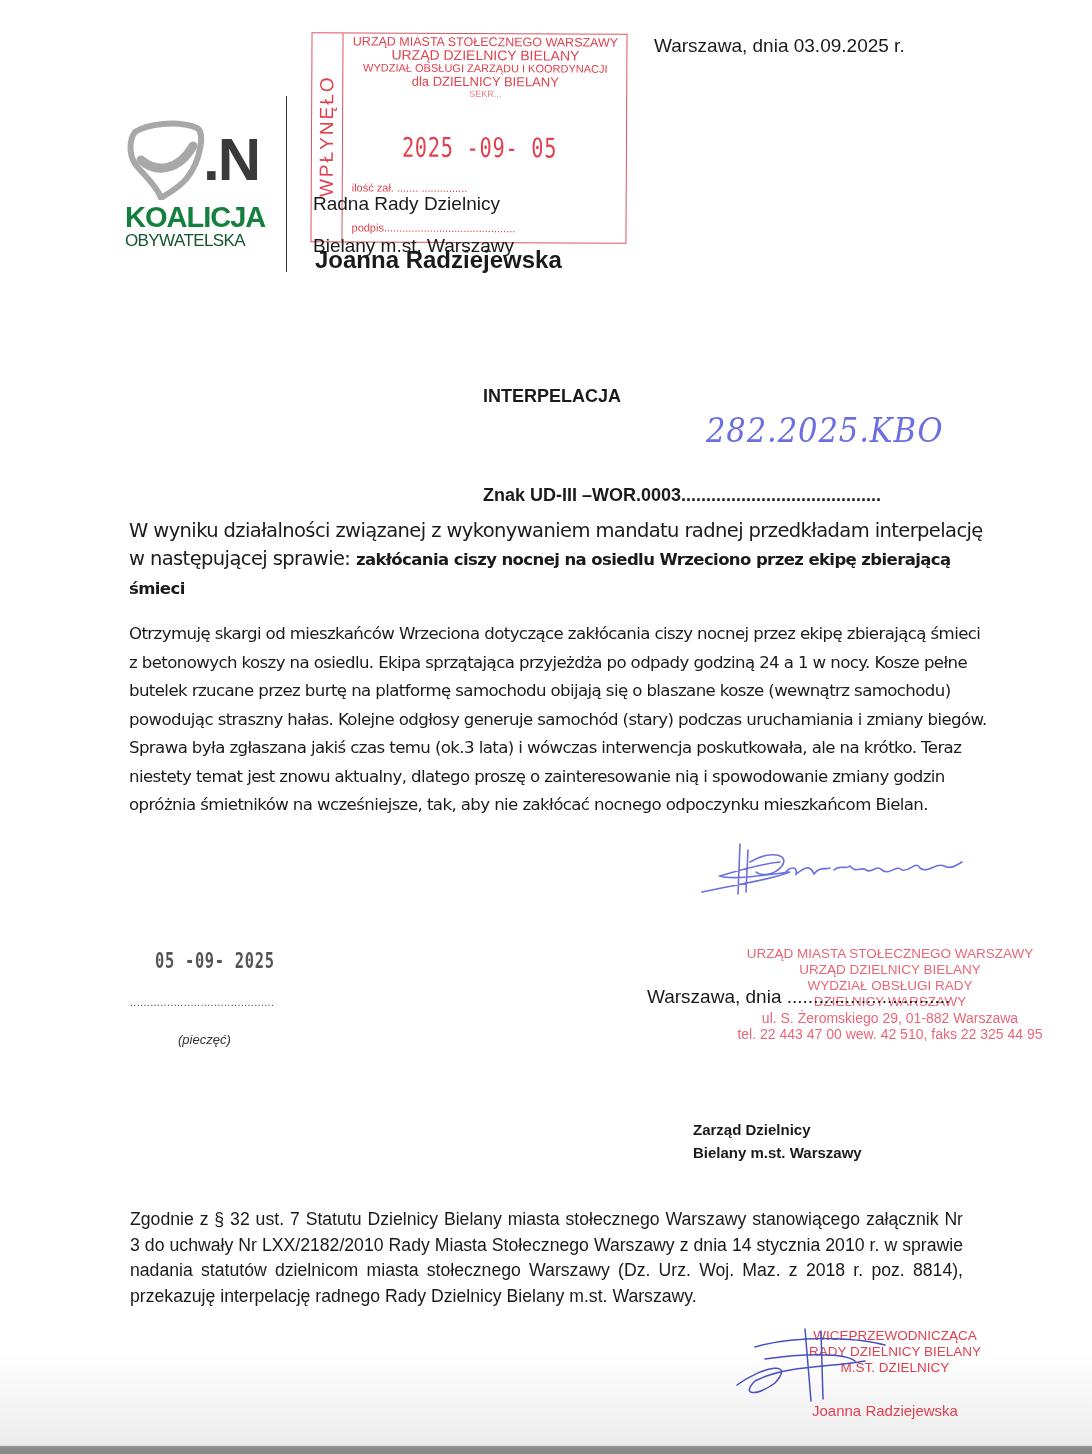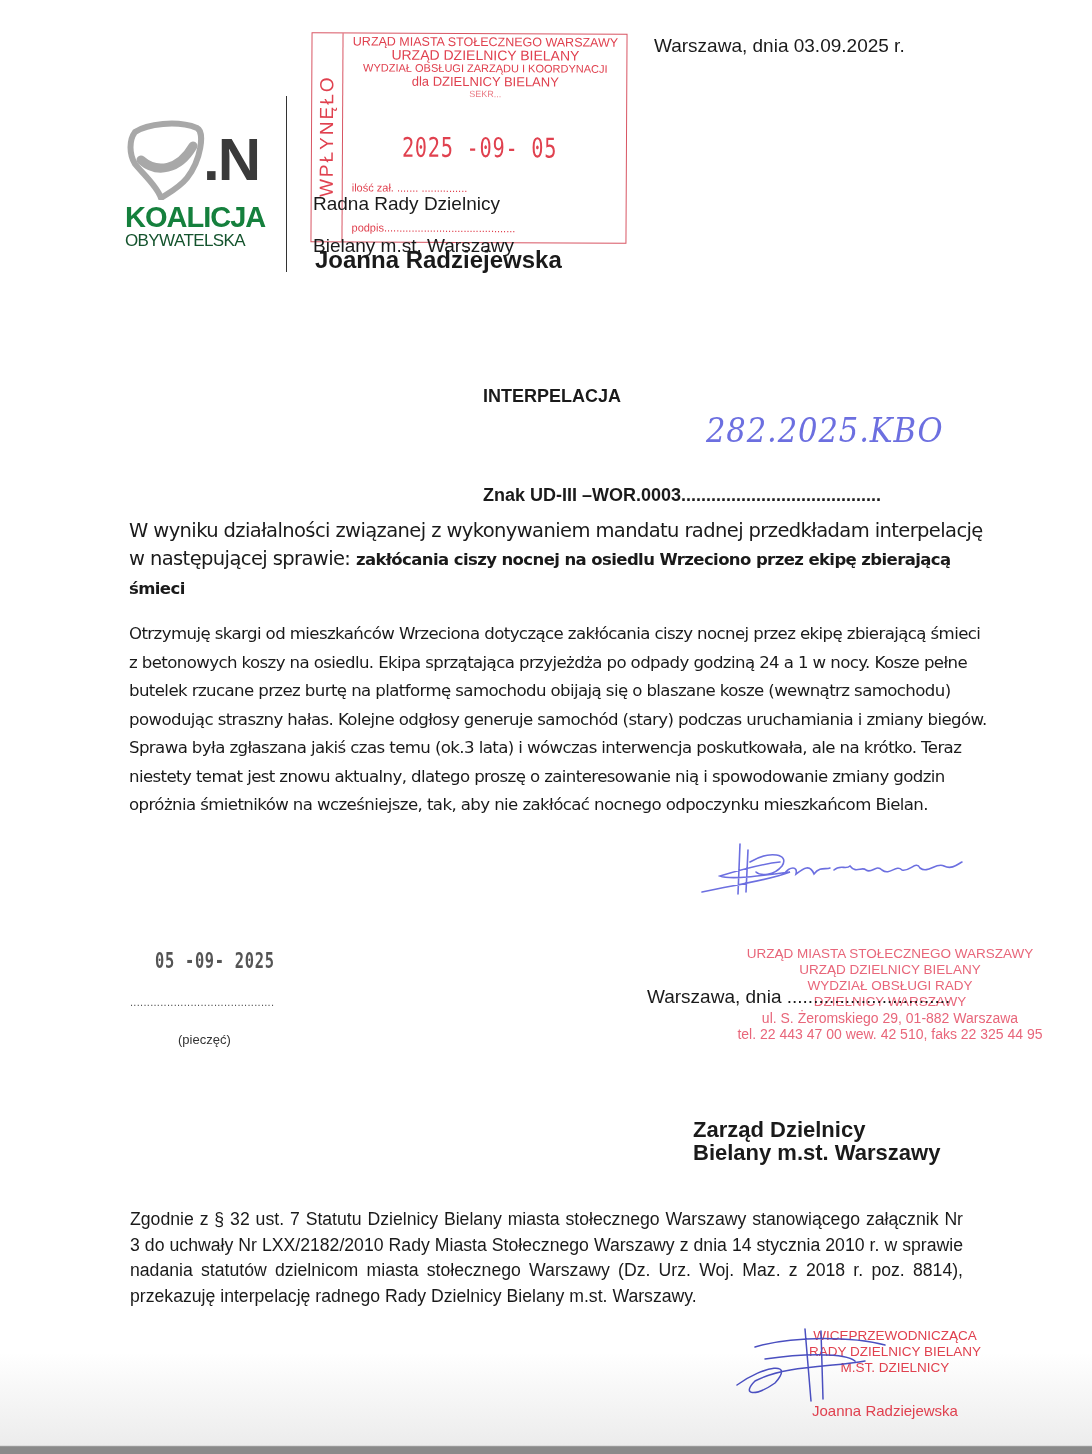--- a/index.html
+++ b/index.html
@@ -41,27 +41,27 @@
     #sign-hand { left:706px; top:410px; font-size:34px; font-style:italic; font-family:"DejaVu Serif", serif; color:#6c6fe0; letter-spacing:1px; transform:scaleX(0.9); transform-origin:left;}
 
     #intro { left:129px; top:517px; width:855px; font-size:19.5px; line-height:28px; }
     #intro .subj { font-weight:bold; font-size:16.5px; }
     #bodytxt { left:129px; top:620px; width:860px; font-size:16.6px; line-height:28.5px; }
 
     #sig1 { left:700px; top:840px; }
 
     #dstamp { left:155px; top:948px; font-size:22px; font-family:"DejaVu Sans Mono", monospace; font-weight:bold; color:#555; transform:scaleX(0.7); transform-origin:left; letter-spacing:1px;}
     #stamp-dots { left:130px; top:996px; font-size:11px; color:#555; letter-spacing:0.3px; }
-    #stamp-label { left:178px; top:1032px; font-size:13px; color:#333; }
+    #stamp-label { left:178px; top:1032px; font-size:13px; font-style:italic; color:#333; }
 
     #office { left:720px; top:946px; width:340px; text-align:center; font-size:13.5px; line-height:16px; color:#e8667a; }
     #office .addr { font-size:14px; }
     #date-bottom { left:647px; top:986px; font-size:19px; }
 
-    #addressee { left:693px; top:1118px; font-size:22px; font-weight:bold; line-height:23px; }
+    #addressee { left:693px; top:1118px; font-size:15px; font-weight:bold; line-height:23px; }
 
     #legal { left:130px; top:1207px; width:850px; font-size:18px; line-height:25.5px; text-align:justify; transform:scaleX(0.98); transform-origin:left; }
 
     #vice { left:790px; top:1328px; width:210px; text-align:center; font-size:13.5px; line-height:16px; color:#e0414f; }
     #vice-name { left:812px; top:1402px; font-size:15px; color:#e0414f; }
     #sig2 { left:735px; top:1325px; }
   </style>
 </head>
 <body>
 

